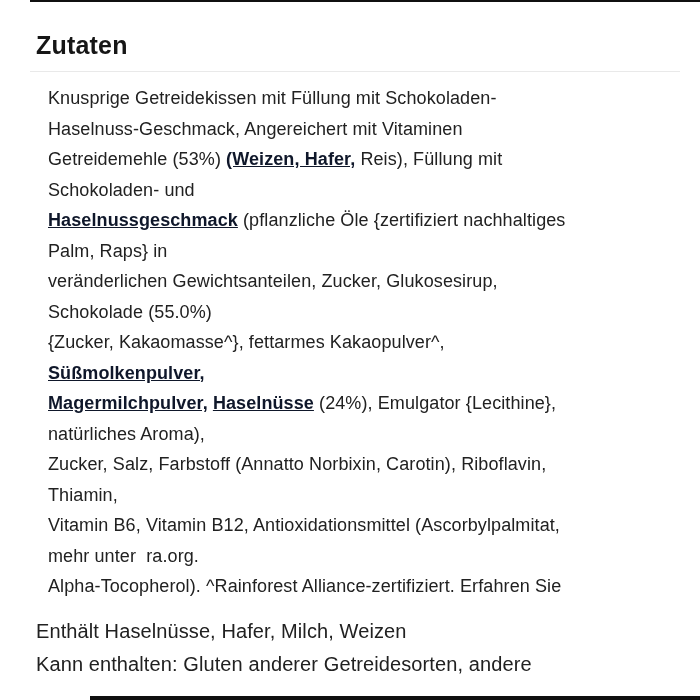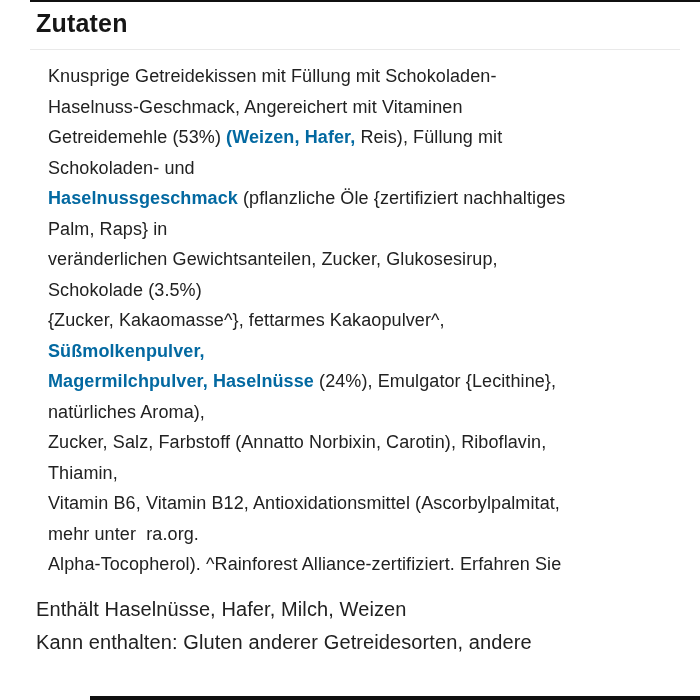--- a/index.html
+++ b/index.html
@@ -25,21 +25,21 @@
   }
   .bottom-edge-bar {
     position: absolute;
     bottom: 0;
     left: 90px;
     right: 0;
     height: 4px;
     background: #101010;
   }
   .content {
-    padding: 5px 28px 0 36px;
+    padding: 27px 28px 0 36px;
   }
   .section-title {
     font-size: 25px;
     font-weight: 700;
     color: #161616;
     letter-spacing: 0.2px;
     margin: 4px 0 11px 0;
   }
   .title-divider {
     height: 1px;
@@ -56,41 +56,42 @@
     font-size: 20px;
     line-height: 33px;
     letter-spacing: 0.1px;
     margin-top: 13px;
   }
   .text-line {
     white-space: pre-wrap;
   }
   .seg-bold {
     font-weight: 700;
-    color: #0369a1;
+    color: #0f172a;
+    text-decoration: underline;
   }
 </style>
 </head>
 <body>
 
 <div class="top-edge-bar"></div>
 
 <div class="content">
   <div class="section-title">Zutaten</div>
   <div class="title-divider"></div>
 
   <div class="ingredients-paragraph">
       <div class="text-line"><span class="">Knusprige Getreidekissen mit Füllung mit Schokoladen-</span></div>
       <div class="text-line"><span class="">Haselnuss-Geschmack, Angereichert mit Vitaminen</span></div>
       <div class="text-line"><span class="">Getreidemehle (53%) </span><span class="seg-bold">(Weizen, Hafer,</span><span class=""> Reis), Füllung mit</span></div>
       <div class="text-line"><span class="">Schokoladen- und</span></div>
       <div class="text-line"><span class="seg-bold">Haselnussgeschmack</span><span class=""> (pflanzliche Öle {zertifiziert nachhaltiges</span></div>
       <div class="text-line"><span class="">Palm, Raps} in</span></div>
       <div class="text-line"><span class="">veränderlichen Gewichtsanteilen, Zucker, Glukosesirup,</span></div>
-      <div class="text-line"><span class="">Schokolade (3.5%)</span></div>
+      <div class="text-line"><span class="">Schokolade (55.0%)</span></div>
       <div class="text-line"><span class="">{Zucker, Kakaomasse^}, fettarmes Kakaopulver^,</span></div>
       <div class="text-line"><span class="seg-bold">Süßmolkenpulver,</span></div>
       <div class="text-line"><span class="seg-bold">Magermilchpulver,</span><span class=""> </span><span class="seg-bold">Haselnüsse</span><span class=""> (24%), Emulgator {Lecithine},</span></div>
       <div class="text-line"><span class="">natürliches Aroma),</span></div>
       <div class="text-line"><span class="">Zucker, Salz, Farbstoff (Annatto Norbixin, Carotin), Riboflavin,</span></div>
       <div class="text-line"><span class="">Thiamin,</span></div>
       <div class="text-line"><span class="">Vitamin B6, Vitamin B12, Antioxidationsmittel (Ascorbylpalmitat,</span></div>
       <div class="text-line"><span class="">mehr unter  ra.org.</span></div>
       <div class="text-line"><span class="">Alpha-Tocopherol). ^Rainforest Alliance-zertifiziert. Erfahren Sie</span></div>
     </div>

